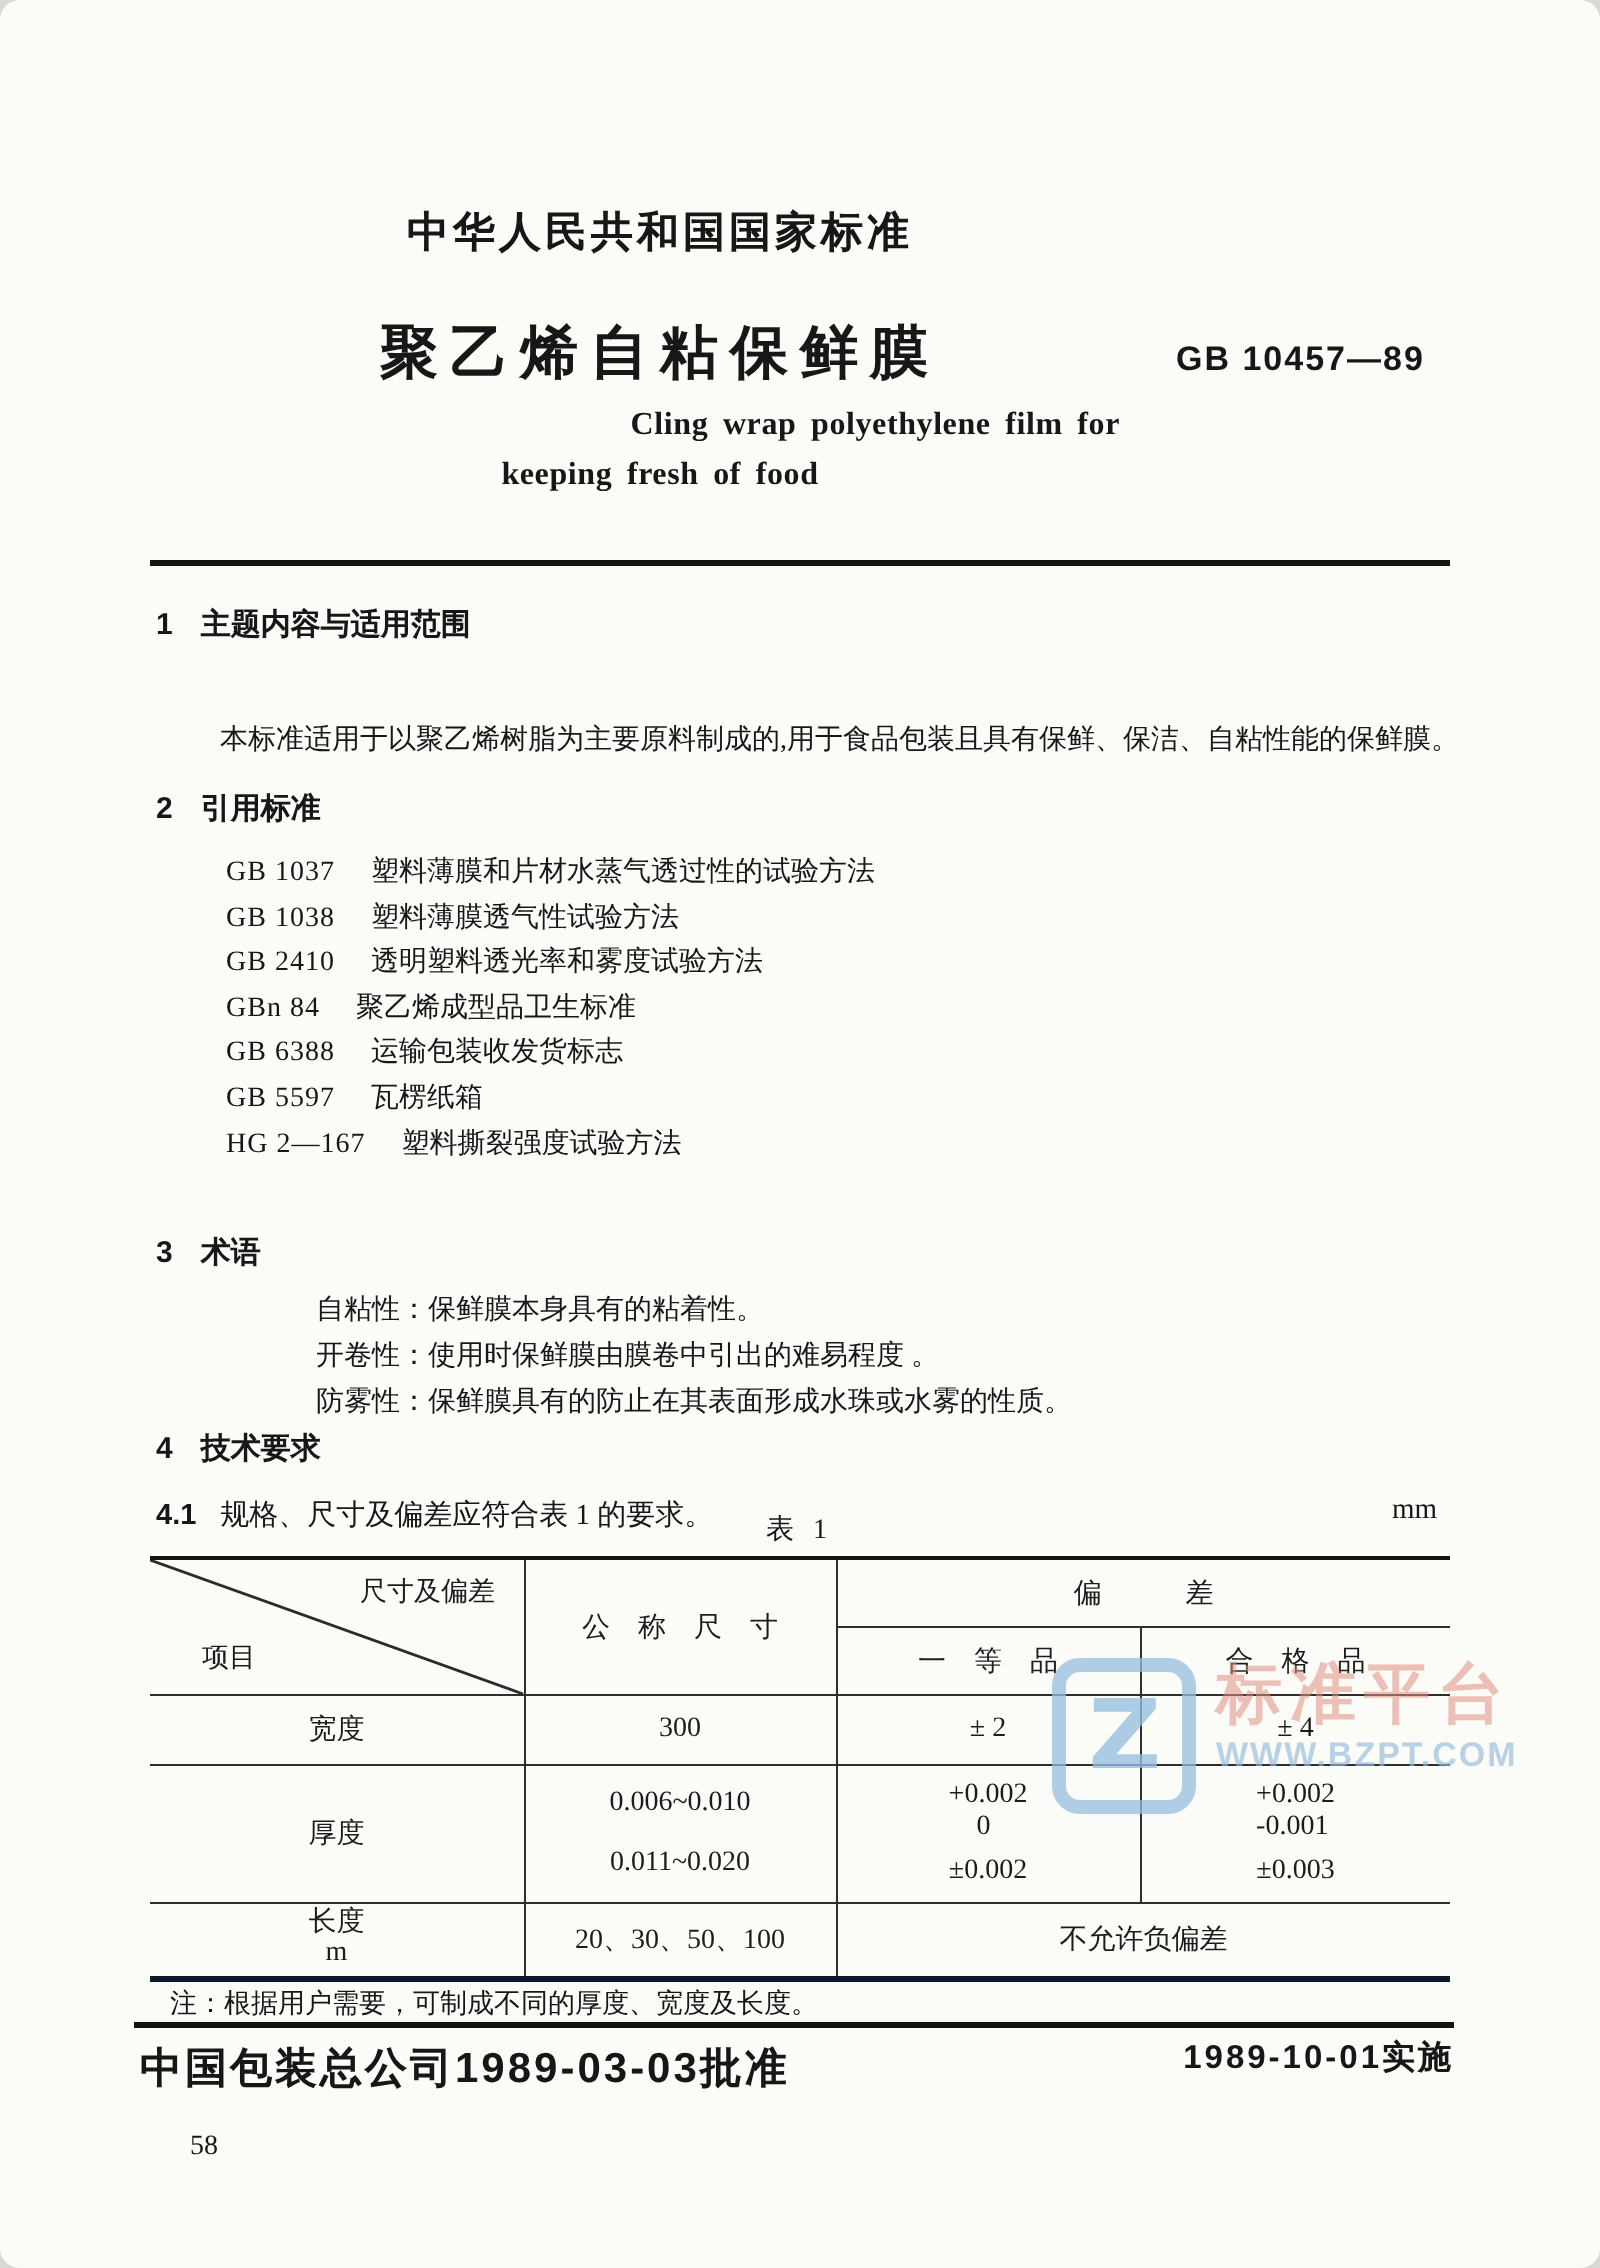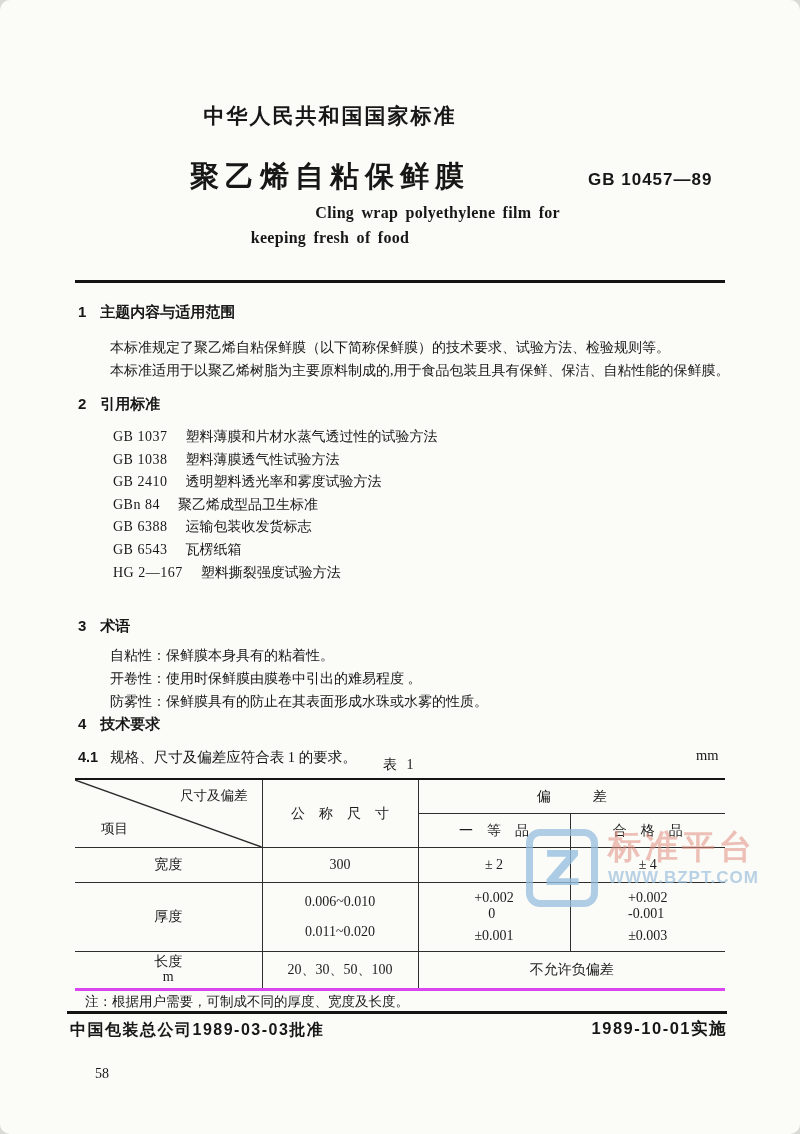--- a/index.html
+++ b/index.html
@@ -27,34 +27,34 @@
   .rule-top { position:absolute; left:75px; top:280px; width:650px; height:3px; background:#131313; }
 
   
   .sec-head { position:absolute; left:78px; font-size:15px; font-weight:bold; }
   .sec-head .sec-num { margin-right:14px; }
   .body-par { position:absolute; font-size:14px; line-height:22px; }
   .ref-list { position:absolute; left:113px; top:426px; font-size:14px; }
   .ref-row { line-height:22.6px; white-space:nowrap; }
   .ref-code { margin-right:18px; letter-spacing:0.5px; }
   .term-list { position:absolute; left:110px; top:644px; font-size:14px; }
-  .term-row { line-height:23px; white-space:nowrap; }
+  .term-row { line-height:23px; white-space:nowrap;margin-left:48px; }
   .clause { position:absolute; left:78px; top:748px; font-size:14.5px; }
   .clause-num { font-weight:bold; font-family:"Liberation Sans","DejaVu Sans",sans-serif; margin-right:12px; }
 
   .tbl-caption { position:absolute; left:383px; top:756px; font-size:14px; letter-spacing:3px; }
   .tbl-unit { position:absolute; left:696px; top:747px; font-size:14.5px; }
 
   
   .spec-table {
     position:absolute; left:75px; top:778px; width:650px;
     border-collapse:collapse; table-layout:fixed;
     font-size:14px;
     border-top:2.5px solid #141414;
-    border-bottom:3px solid #d946ef;
+    border-bottom:3px solid #0f172a;
   }
   .spec-table td { padding:0; text-align:center; vertical-align:middle; color:#1c1c1c; }
   .bl { border-left:1.5px solid #2e2e2e; }
   .bb { border-bottom:1.5px solid #2e2e2e; }
   .hrow1 td { height:33px; }
   .hrow2 td { height:33px; }
   .row-w td { height:34px; }
   .row-t td { height:68px; }
   .row-l td { height:36px; }
   .corner-cell { position:relative; }
@@ -65,21 +65,21 @@
   .stack > div { line-height:1.15; }
   .stack .gap { height:13px; }
   .two-line { display:inline-block; text-align:left; line-height:1.2; }
   .two-line .indent { padding-left:14px; }
   .unit-sub { line-height:1.05; }
 
   .tbl-note { position:absolute; left:85px; top:993px; font-size:13.5px; }
 
   
   .rule-bottom { position:absolute; left:67px; top:1011px; width:660px; height:3px; background:#131313; }
-  .foot-approve { position:absolute; left:70px; top:1020px; font-size:16px; font-weight:bold; letter-spacing:1.5px; }
+  .foot-approve { position:absolute; left:70px; top:1020px; font-size:21px; font-weight:bold; letter-spacing:1.5px; }
   .foot-impl { position:absolute; right:73px; top:1018px; font-size:16.5px; font-weight:bold; letter-spacing:1.5px; }
   .page-num { position:absolute; left:95px; top:1066px; font-size:14px; }
 
   
   .watermark { position:absolute; left:526px; top:829px; display:flex; gap:10px; align-items:flex-start; pointer-events:none; z-index:5; }
   .wm-logo { width:58px; height:64px; border:7px solid rgba(150,190,222,0.75); border-radius:14px;
              display:flex; align-items:center; justify-content:center; }
   .wm-z { font-family:"DejaVu Sans","Liberation Sans",sans-serif; font-weight:bold; font-size:48px;
           color:rgba(150,190,222,0.78); line-height:1; transform:scaleX(1.05); }
   .wm-text { font-family:"Liberation Sans","DejaVu Sans",sans-serif; font-size:33px; font-weight:bold;
@@ -96,33 +96,32 @@
   <div class="center-block title-zh sans">聚乙烯自粘保鲜膜</div>
   <div class="std-code sans">GB 10457—89</div>
   <div class="center-block title-en en1">Cling wrap polyethylene film for</div>
   <div class="center-block title-en en2">keeping fresh of food</div>
 
   <div class="rule-top"></div>
 
   <div class="sec-head sans" style="top:303px;">
     <span class="sec-num">1</span><span>主题内容与适用范围</span>
   </div>
-  <div class="body-par" style="left:110px; top:337px; width:640px;">本标准规定了聚乙烯自粘保鲜膜（以下简称保鲜膜）的技术要求、试验方法、检验规则等。</div>
   <div class="body-par" style="left:110px; top:360px; width:645px;">本标准适用于以聚乙烯树脂为主要原料制成的,用于食品包装且具有保鲜、保洁、自粘性能的保鲜膜。</div>
 
   <div class="sec-head sans" style="top:395px;">
     <span class="sec-num">2</span><span>引用标准</span>
   </div>
   <div class="ref-list">
     <div class="ref-row"><span class="ref-code">GB 1037</span><span>塑料薄膜和片材水蒸气透过性的试验方法</span></div>
     <div class="ref-row"><span class="ref-code">GB 1038</span><span>塑料薄膜透气性试验方法</span></div>
     <div class="ref-row"><span class="ref-code">GB 2410</span><span>透明塑料透光率和雾度试验方法</span></div>
     <div class="ref-row"><span class="ref-code">GBn 84</span><span>聚乙烯成型品卫生标准</span></div>
     <div class="ref-row"><span class="ref-code">GB 6388</span><span>运输包装收发货标志</span></div>
-    <div class="ref-row"><span class="ref-code">GB 6543</span><span>瓦楞纸箱</span></div>
+    <div class="ref-row"><span class="ref-code">GB 5597</span><span>瓦楞纸箱</span></div>
     <div class="ref-row"><span class="ref-code">HG 2—167</span><span>塑料撕裂强度试验方法</span></div>
   </div>
 
   <div class="sec-head sans" style="top:617px;">
     <span class="sec-num">3</span><span>术语</span>
   </div>
   <div class="term-list">
     <div class="term-row">自粘性：保鲜膜本身具有的粘着性。</div>
     <div class="term-row">开卷性：使用时保鲜膜由膜卷中引出的难易程度 。</div>
     <div class="term-row">防雾性：保鲜膜具有的防止在其表面形成水珠或水雾的性质。</div>
@@ -176,21 +175,21 @@
             <div>0.011~0.020</div>
           </div>
         </td>
         <td class="bl bb">
           <div class="stack">
             <div class="two-line">
               <div>+0.002</div>
               <div class="indent">0</div>
             </div>
             <div class="gap" style="height:6px;"></div>
-            <div>±0.001</div>
+            <div>±0.002</div>
           </div>
         </td>
         <td class="bl bb">
           <div class="stack">
             <div class="two-line">
               <div>+0.002</div>
               <div>-0.001</div>
             </div>
             <div class="gap" style="height:6px;"></div>
             <div>±0.003</div>

